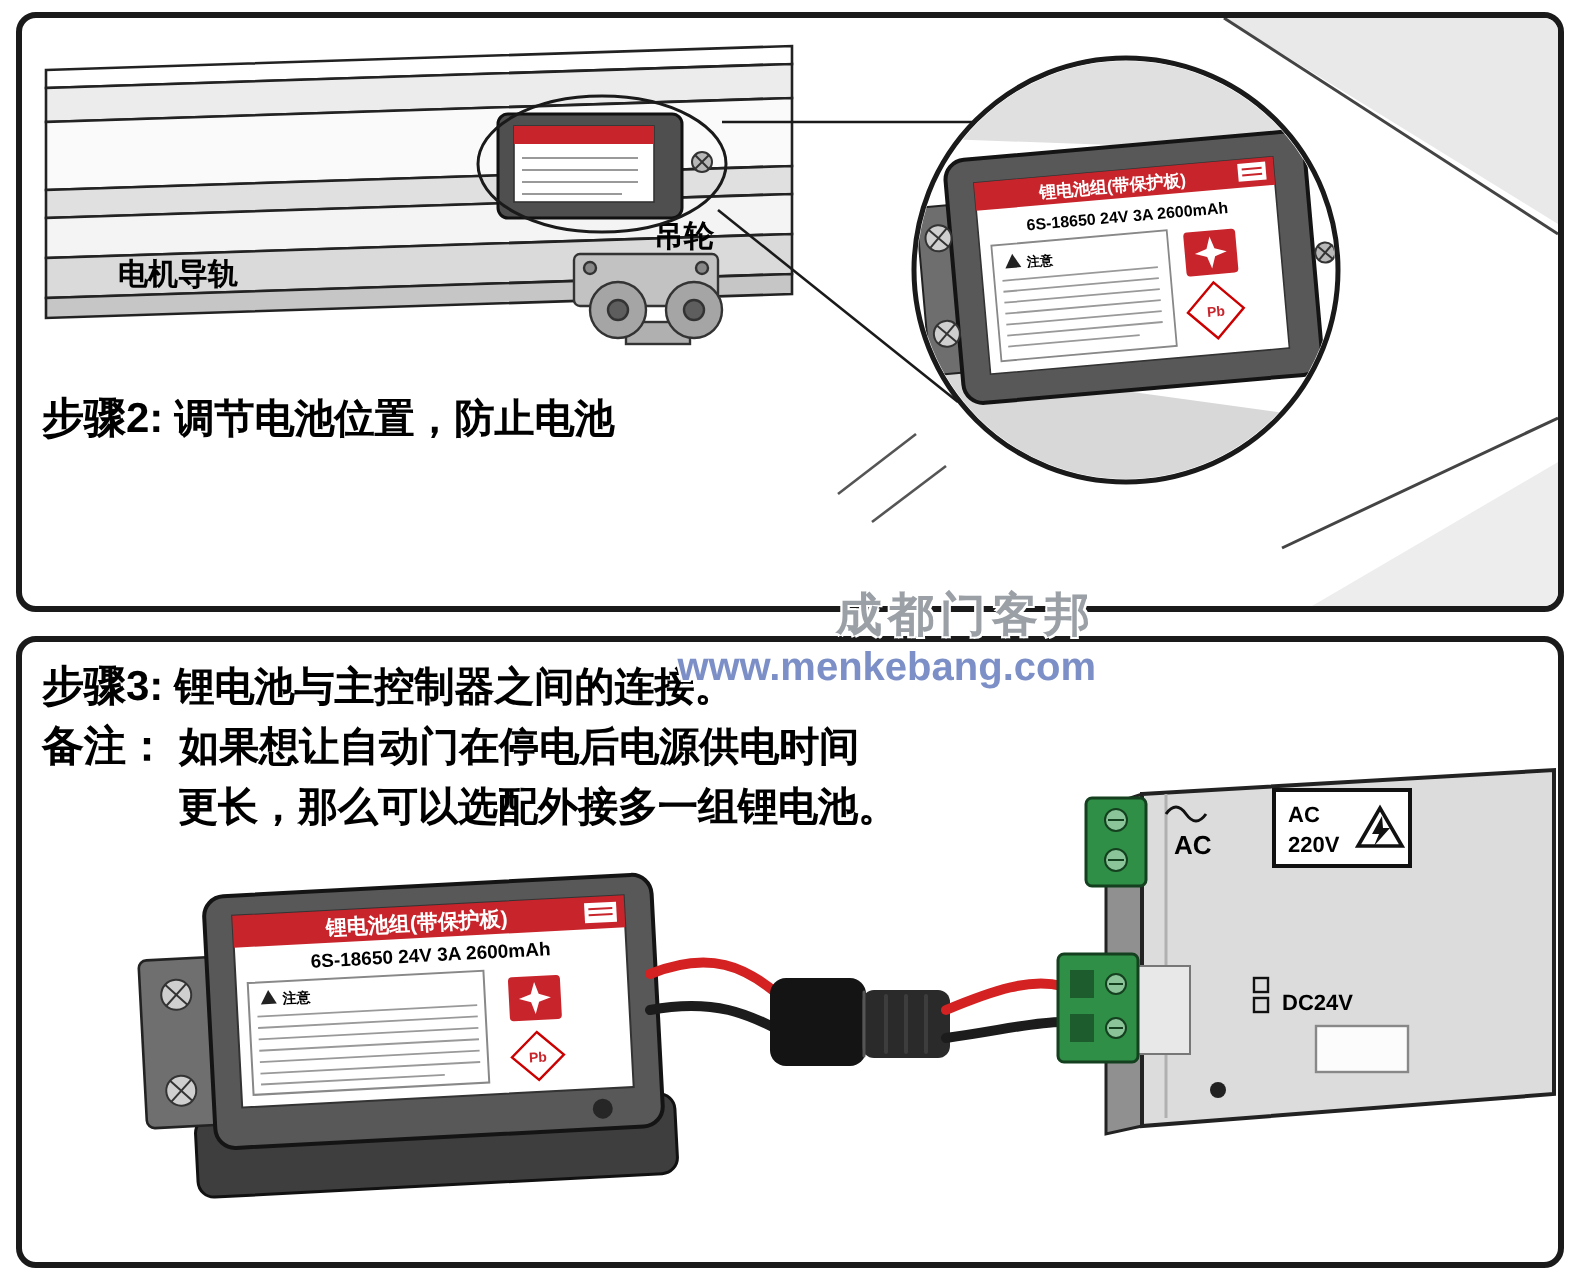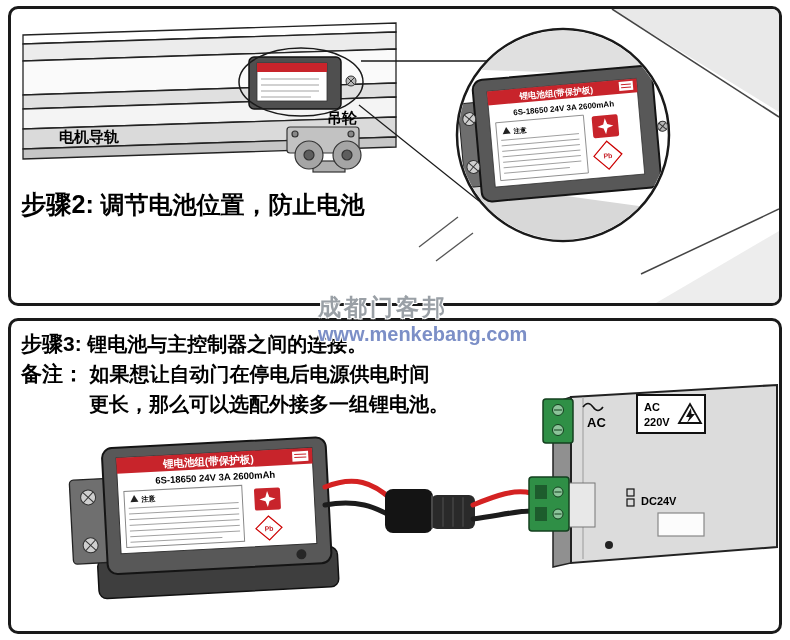--- a/index.html
+++ b/index.html
@@ -4,26 +4,26 @@
 <style>
   * { margin:0; padding:0; box-sizing:border-box; }
   html,body { width:790px; height:640px; background:#fff; }
   body { font-family:"Liberation Sans","DejaVu Sans",sans-serif; position:relative; overflow:hidden; }
   .page { position:absolute; inset:0; }
   .panel { position:absolute; border:3px solid #1a1a1a; border-radius:10px; background:#fff; overflow:hidden; }
   #panel1 { left:8px; top:6px;  width:774px; height:300px; }
   #panel2 { left:8px; top:318px; width:774px; height:316px; }
   svg.diagram { position:absolute; inset:0; width:100%; height:100%; display:block; }
   .text-block { position:absolute; z-index:3; color:#000; font-weight:bold; white-space:nowrap; }
-  #step2-text { left:10px; top:178px; font-size:24px; line-height:34px; }
+  #step2-text { left:10px; top:178px; font-size:20px; line-height:45px; }
   #step3-text { left:10px; top:8px;  font-size:20px; line-height:30px; }
   .indent2 { padding-left:76px; }
   .indent3 { padding-left:68px; }
   .step-label { font-size:1.05em; }
-  .watermark { position:absolute; left:318px; top:292px; z-index:10; pointer-events:none; text-align:left; width:230px; }
+  .watermark { position:absolute; left:318px; top:292px; z-index:10; pointer-events:none; text-align:right; width:230px; }
   .wm-brand { font-size:23px; font-weight:bold; letter-spacing:3px; color:#9aa0a6;
               text-shadow:1px 1px 0 #fff,-1px -1px 0 #fff,1px -1px 0 #fff,-1px 1px 0 #fff; }
   .wm-url   { font-size:20px; font-weight:bold; color:#7c8fc7;
               text-shadow:1px 1px 0 #fff,-1px -1px 0 #fff,1px -1px 0 #fff,-1px 1px 0 #fff; }
   text { font-family:"Liberation Sans","DejaVu Sans",sans-serif; font-weight:bold; fill:#000; }
   .t-white { fill:#fff; }
   .t-red { fill:#c8242b; }
   .thin-line { stroke:#999; stroke-width:0.9; }
 </style>
 </head>

